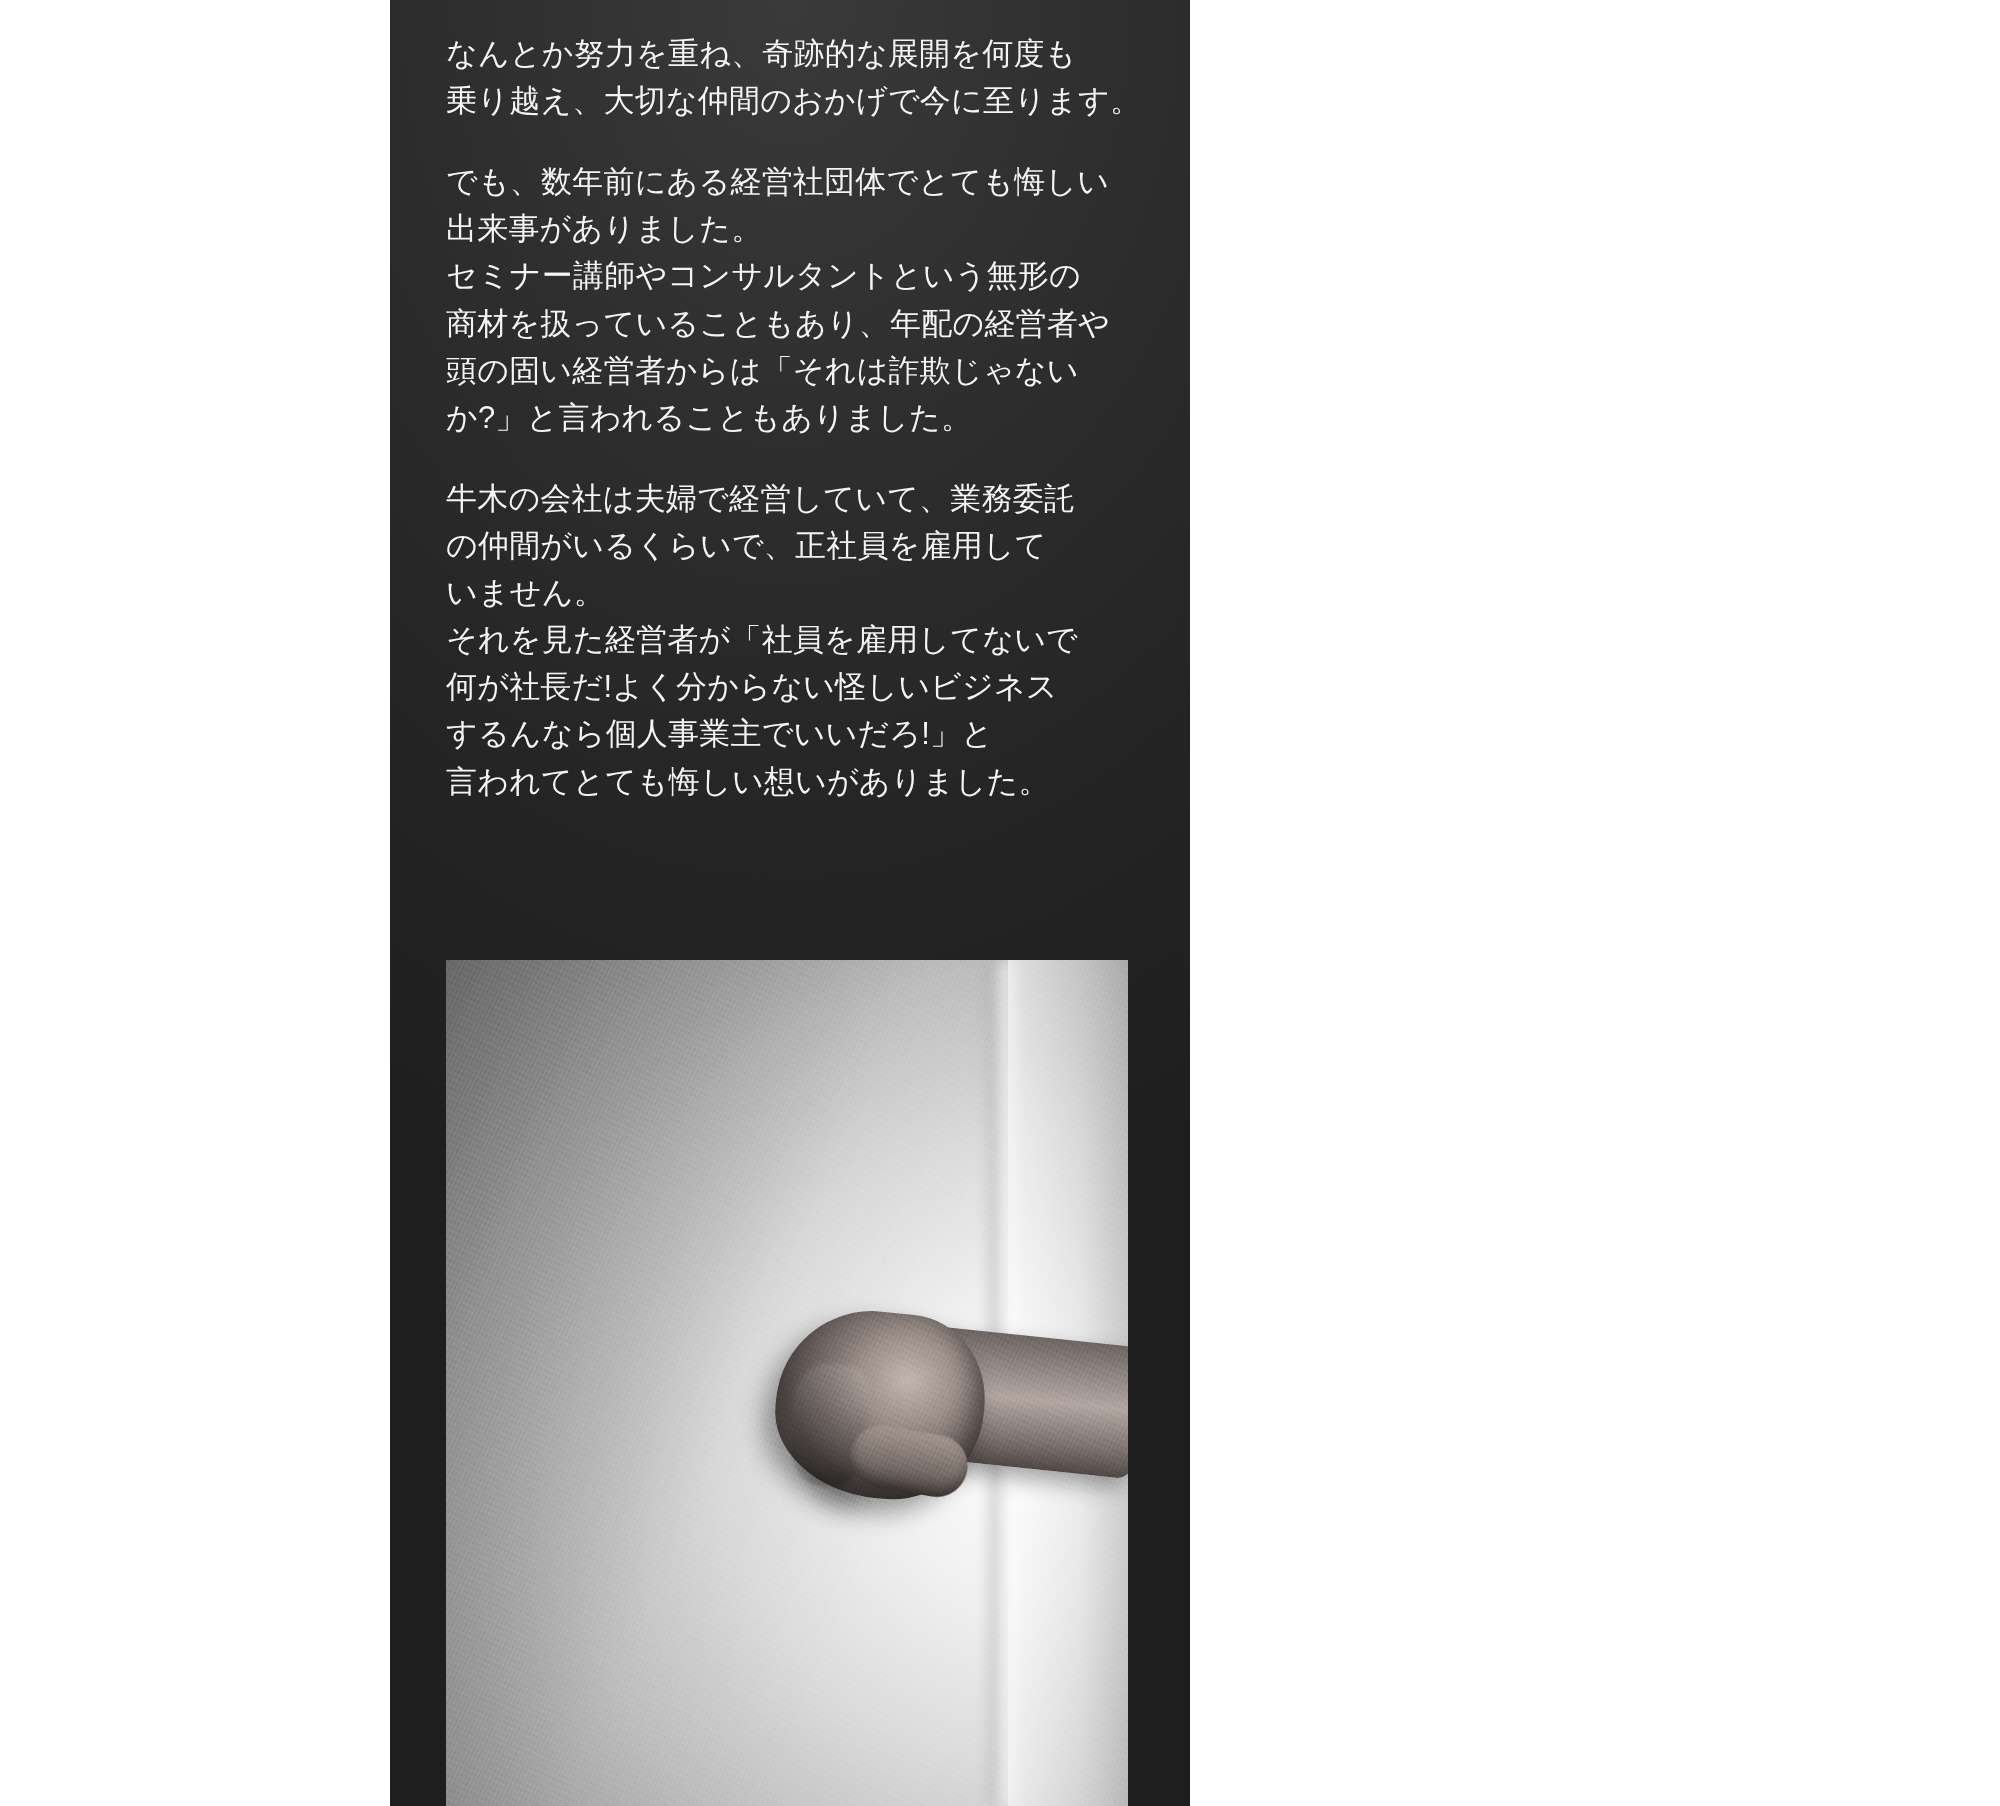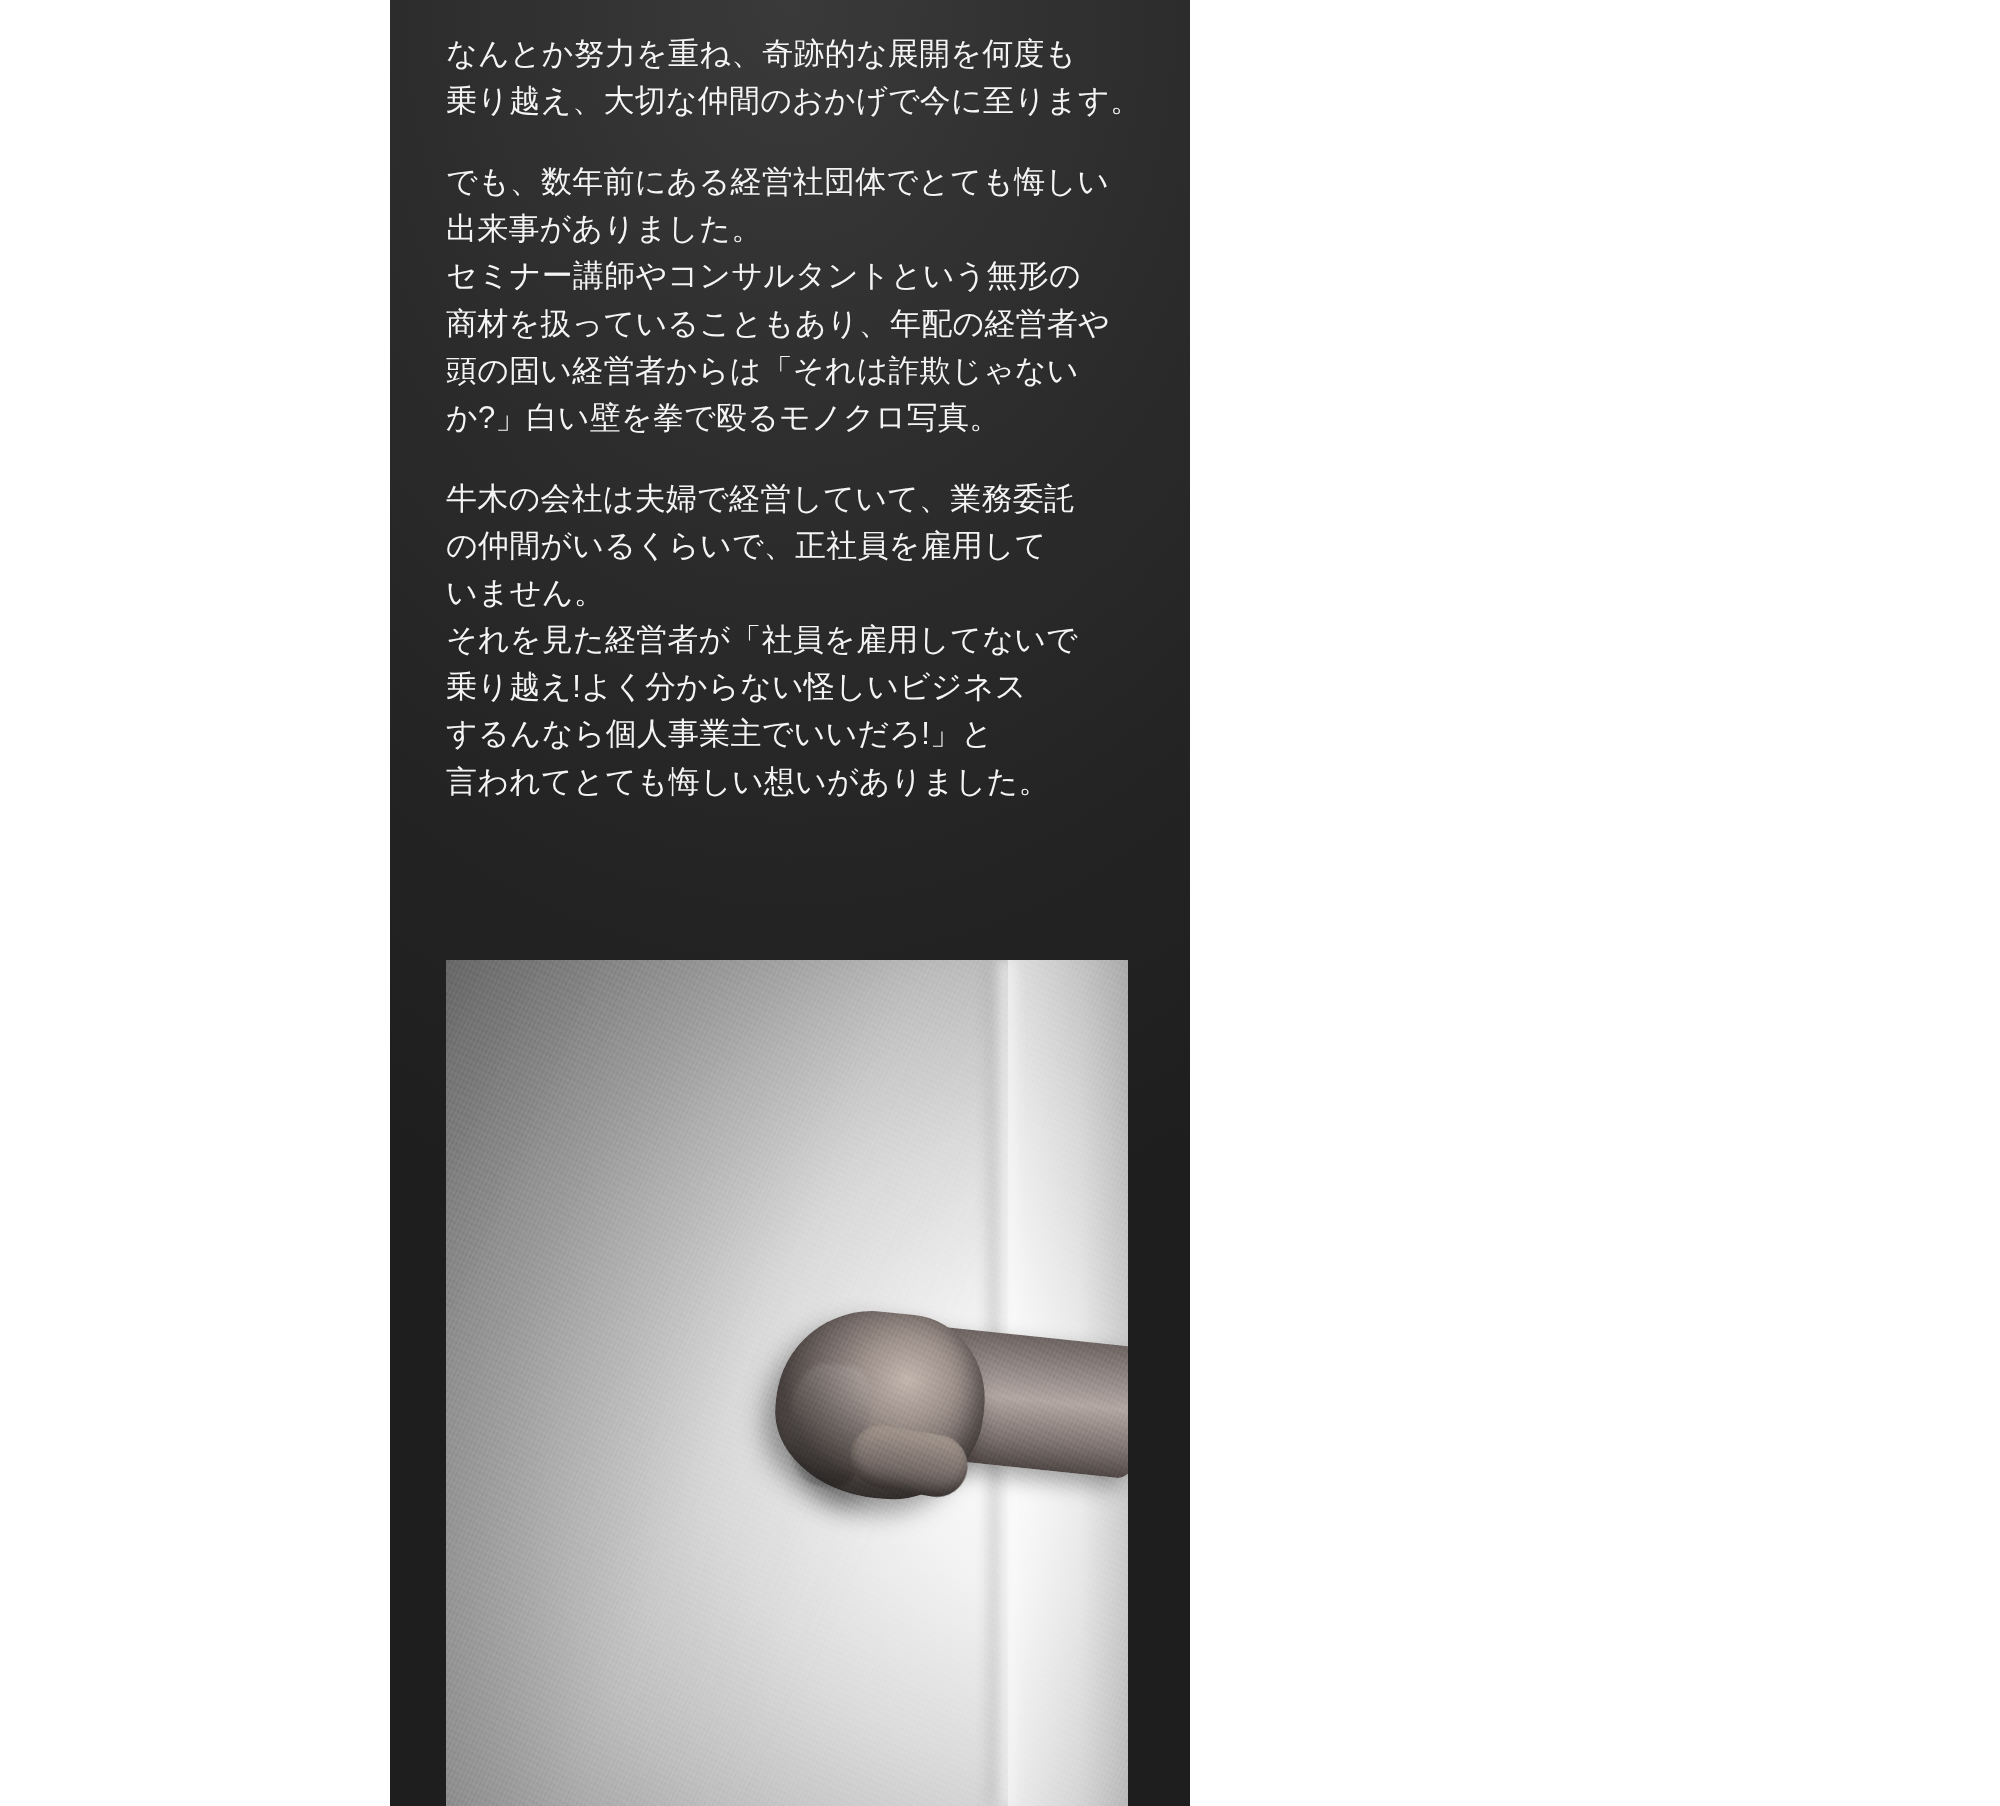--- a/index.html
+++ b/index.html
@@ -182,27 +182,27 @@
   <div id="article">
 
     <p class="para">なんとか努力を重ね、奇跡的な展開を何度も
 乗り越え、大切な仲間のおかげで今に至ります。</p>
 
     <p class="para">でも、数年前にある経営社団体でとても悔しい
 出来事がありました。
 セミナー講師やコンサルタントという無形の
 商材を扱っていることもあり、年配の経営者や
 頭の固い経営者からは「それは詐欺じゃない
-か?」白い壁を拳で殴るモノクロ写真。</p>
+か?」と言われることもありました。</p>
 
     <p class="para tight">牛木の会社は夫婦で経営していて、業務委託
 の仲間がいるくらいで、正社員を雇用して
 いません。
 それを見た経営者が「社員を雇用してないで
-乗り越え!よく分からない怪しいビジネス
+何が社長だ!よく分からない怪しいビジネス
 するんなら個人事業主でいいだろ!」と
 言われてとても悔しい想いがありました。</p>
 
   </div>
 
   <div id="photo-wrap">
     <div id="photo">
       <div class="wall-shadow"></div>
       <div class="right-panel"></div>
       <div class="crease"></div>

